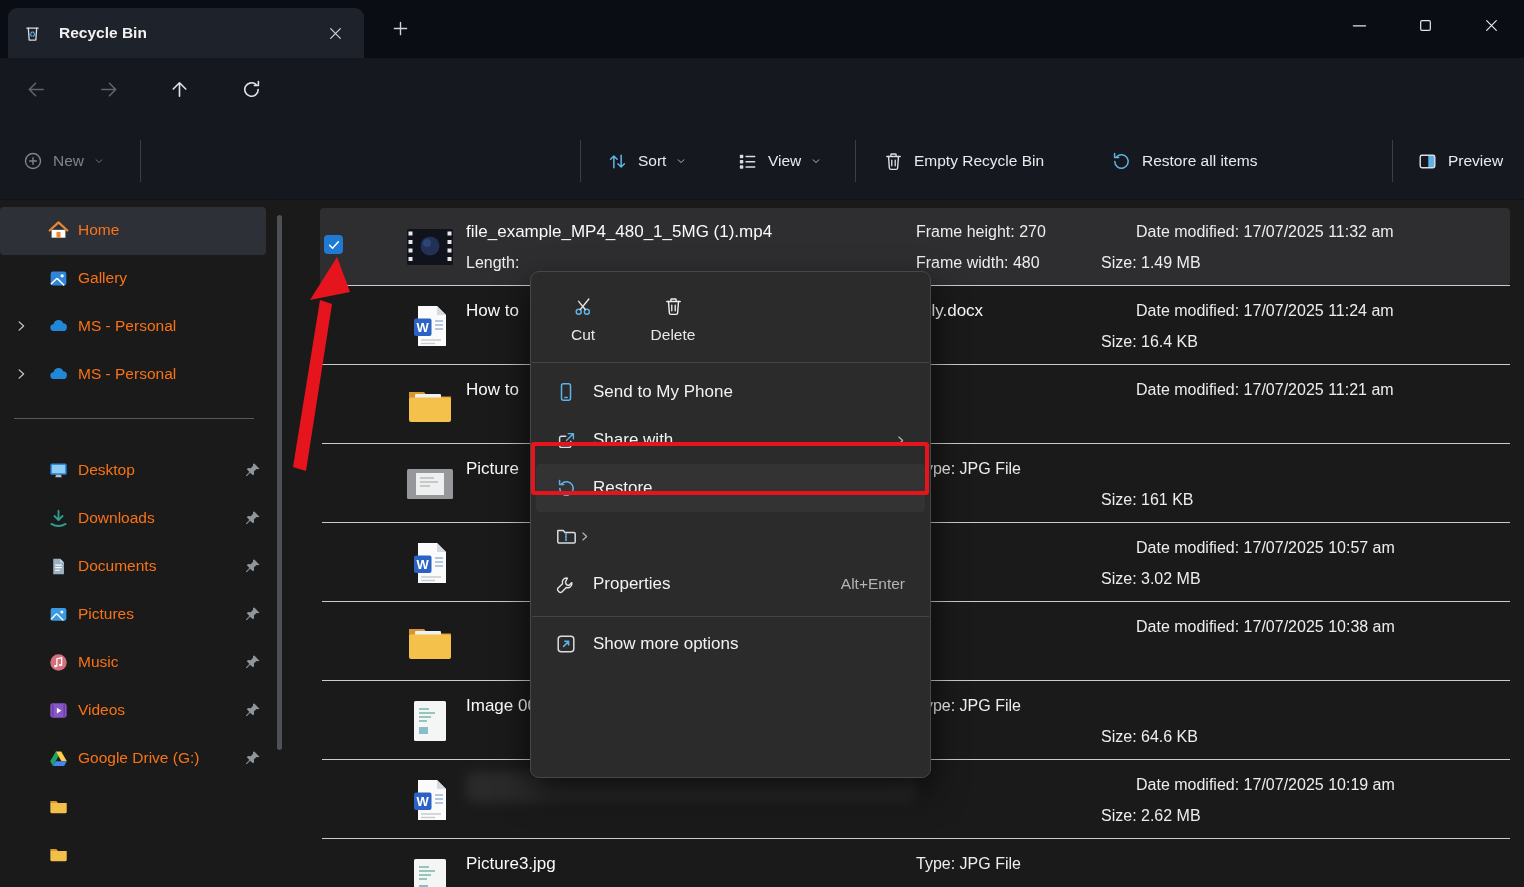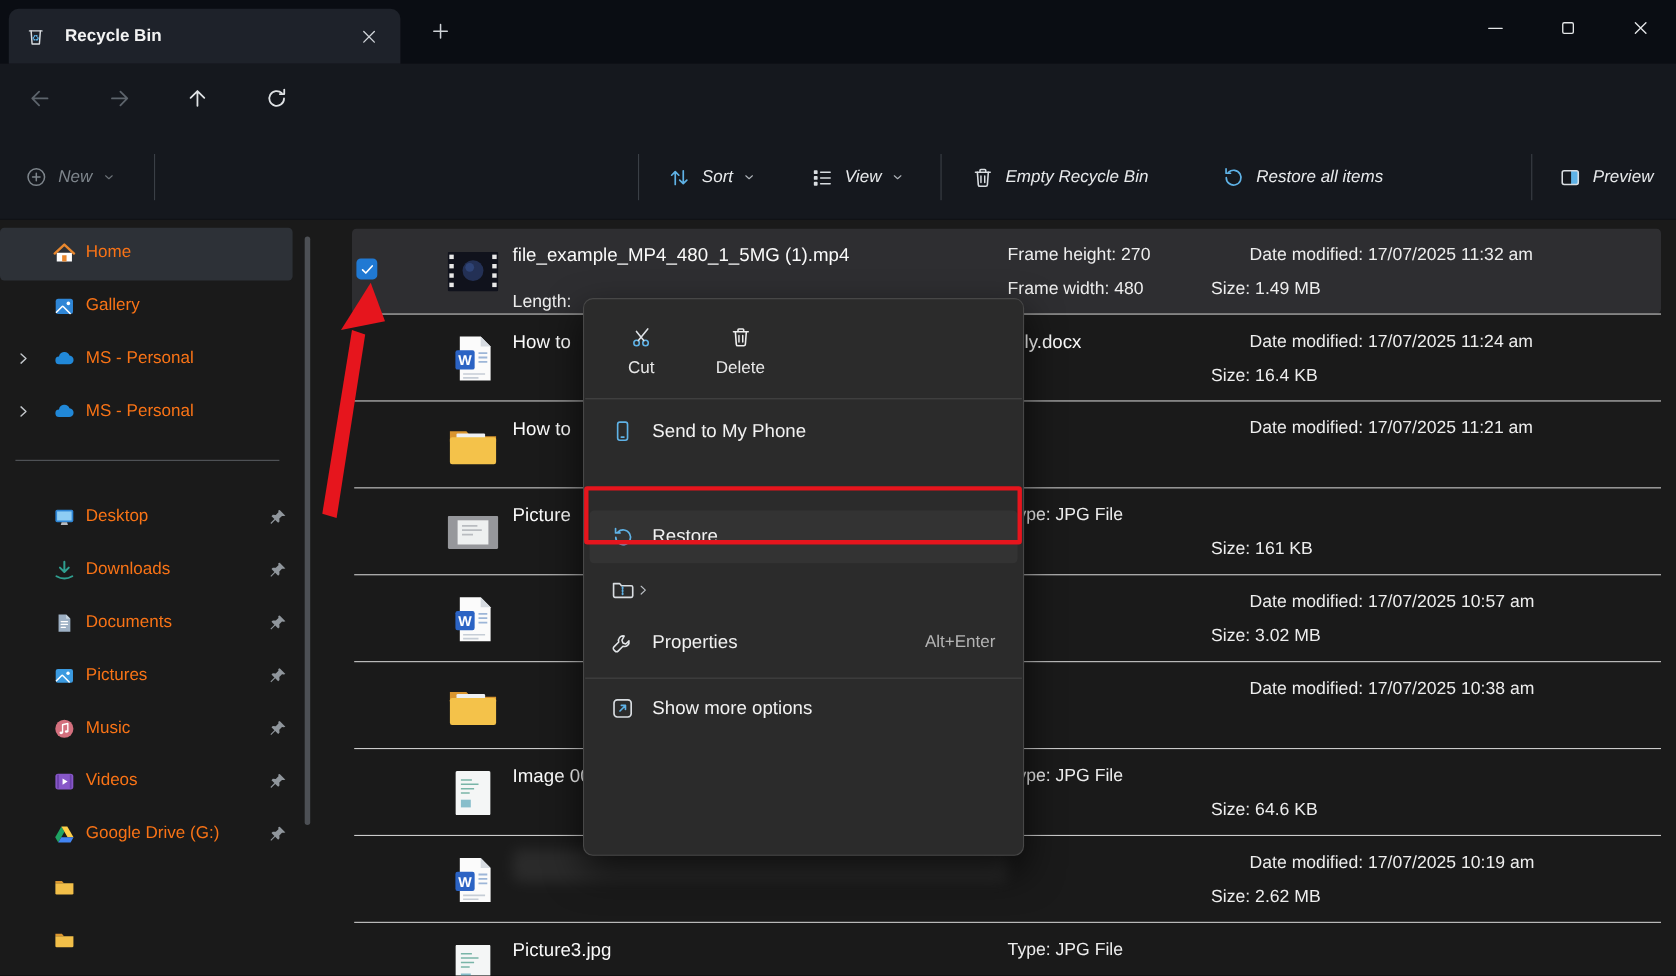--- a/index.html
+++ b/index.html
@@ -25,21 +25,21 @@
   .addressbar{position:absolute;left:297px;top:68px;width:869px;height:45px;background:#22272f;border-radius:5px;
               display:flex;align-items:center;padding:0 14px;gap:4px;}
   .crumb-loc{font-size:16px;color:#eceef0;padding:0 16px;}
   .chev{color:#aeb3b9;display:flex;padding:0 4px;}
   .searchbox{position:absolute;left:1181px;top:68px;width:338px;height:45px;background:#22272f;border-radius:5px;
              display:flex;align-items:center;padding:0 18px;}
   .search-ph{flex:1;font-size:16px;color:#9ca3aa;}
   .searchbox .sic{color:#aeb4ba;display:flex;}
 
   
-  .toolbar{position:absolute;left:0;top:120px;width:100%;height:80px;background:#15181e;border-bottom:1px solid #101216;font-style:italic;}
+  .toolbar{position:absolute;left:0;top:120px;width:100%;height:80px;background:#15181e;border-bottom:1px solid #101216;}
   .tsep{position:absolute;top:20px;width:1px;height:42px;background:#3a3f46;}
   .tbtn{position:absolute;top:18px;height:46px;display:flex;align-items:center;gap:9px;border-radius:5px;padding:0 10px;}
   .tbtn .lbl{font-size:15.5px;color:#e8eaec;white-space:nowrap;}
   .tbtn.disabled .lbl{color:#7e858c;}
   .icbtn{position:absolute;top:141px;width:44px;height:44px;display:flex;align-items:center;justify-content:center;border-radius:5px;}
   .ic-en{color:#d9dde1;} .ic-dis{color:#565e66;}
   .chevd{color:#aeb3b9;display:flex;}
   .tbtn.disabled .chevd{color:#6a7076;}
 
   
@@ -60,21 +60,21 @@
   .filelist{position:absolute;left:300px;top:0;width:1224px;height:687px;overflow:hidden;}
   .frow{position:absolute;left:0;width:1224px;height:79px;}
   .frow::after{content:"";position:absolute;left:22px;right:14px;bottom:0;height:1.5px;background:#cbcbcb;}
   .frow.sel::before{content:"";position:absolute;left:20px;right:14px;top:1px;bottom:1px;background:#2e2e31;border-radius:4px;}
   .frow>*{position:relative;}
   .cbx{position:absolute;left:24px;top:28px;width:19px;height:19px;background:#2079d3;border-radius:4px;
        display:flex;align-items:center;justify-content:center;}
   .fico{position:absolute;left:104px;top:50%;transform:translateY(-50%);width:52px;display:flex;justify-content:center;}
   .fname{position:absolute;left:166px;top:15px;font-size:17px;color:#fafafa;white-space:nowrap;}
   .fmeta{position:absolute;font-size:16px;color:#ededed;white-space:nowrap;}
-  .pos-n2{left:166px;top:59px;text-align:right;} .pos-a1{left:616px;top:16px;} .pos-a2{left:616px;top:47px;}
+  .pos-n2{left:166px;top:47px;text-align:right;} .pos-a1{left:616px;top:16px;} .pos-a2{left:616px;top:47px;}
   .pos-b1{left:836px;top:16px;} .pos-b2{left:801px;top:47px;}
   .frag{position:absolute;left:622px;top:15px;font-size:17px;color:#fafafa;}
   .smudge{position:absolute;left:166px;top:12px;width:450px;height:30px;background:#4a4a4a;opacity:.35;
           filter:blur(6px);border-radius:6px;}
 
   
   .ctxmenu{position:absolute;left:530px;top:271px;width:401px;height:507px;background:#2b2b2b;
            border:1px solid #474747;border-radius:9px;box-shadow:0 14px 34px rgba(0,0,0,.65);z-index:20;}
   .qa-row{position:absolute;left:14px;top:10px;display:flex;gap:14px;}
   .qa{width:76px;height:74px;display:flex;flex-direction:column;align-items:center;justify-content:center;gap:8px;border-radius:5px;}
@@ -653,20 +653,34 @@
     <div class="menu-items"></div>
   <div class="mi" style="top: 96px;">
         <span class="mico">
           <svg viewBox="0 0 24 24" width="24" height="24">
             <rect x="7.5" y="3.8" width="9" height="16.4" rx="2" stroke="#5fb2e6" stroke-width="1.5" fill="none"></rect>
             <path d="M10.8 17.4h2.4" stroke="#5fb2e6" stroke-width="1.5" fill="none" stroke-linecap="round" stroke-linejoin="round"></path>
           </svg>
         </span>
         <span class="mlbl">Send to My Phone</span>
       </div>
+      <div class="mi" style="top: 144px;">
+        <span class="mico">
+          <svg viewBox="0 0 24 24" width="23" height="23">
+            <path d="M16.5 12.8v4.4a2 2 0 0 1-2 2H6.8a2 2 0 0 1-2-2V9.5a2 2 0 0 1 2-2h4.4" stroke="#d9dde1" stroke-width="1.5" fill="none" stroke-linecap="round" stroke-linejoin="round"></path>
+            <path d="M13.8 4.8h5.4v5.4M19 5l-7 7" stroke="#5fb2e6" stroke-width="1.5" fill="none" stroke-linecap="round" stroke-linejoin="round"></path>
+          </svg>
+        </span>
+        <span class="mlbl">Share with</span>
+        <span class="msub">
+          <svg viewBox="0 0 24 24" width="13" height="13">
+            <path d="M9 5.5l7 6.5-7 6.5" stroke="currentColor" stroke-width="2" fill="none" stroke-linecap="round" stroke-linejoin="round"></path>
+          </svg>
+        </span>
+      </div>
       <div class="mi hl" style="top: 192px;">
         <span class="mico">
           <svg viewBox="0 0 24 24" width="23" height="23">
             <path d="M5 12a7 7 0 1 0 2.05-4.95" stroke="#5fb2e6" stroke-width="1.6" fill="none" stroke-linecap="round" stroke-linejoin="round"></path>
             <path d="M4.8 3.6v4.2H9" stroke="#5fb2e6" stroke-width="1.6" fill="none" stroke-linecap="round" stroke-linejoin="round"></path>
           </svg>
         </span>
         <span class="mlbl">Restore</span>
       </div>
       <div class="mi" style="top: 240px;">

